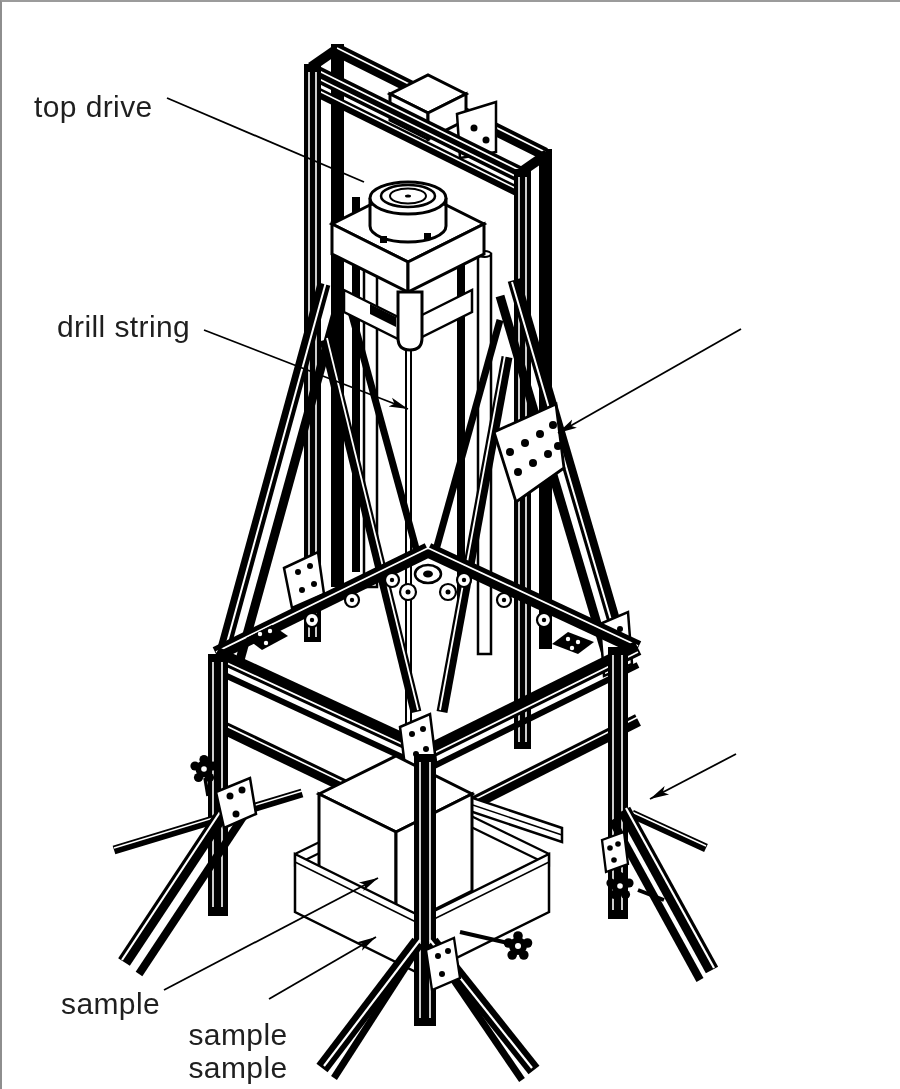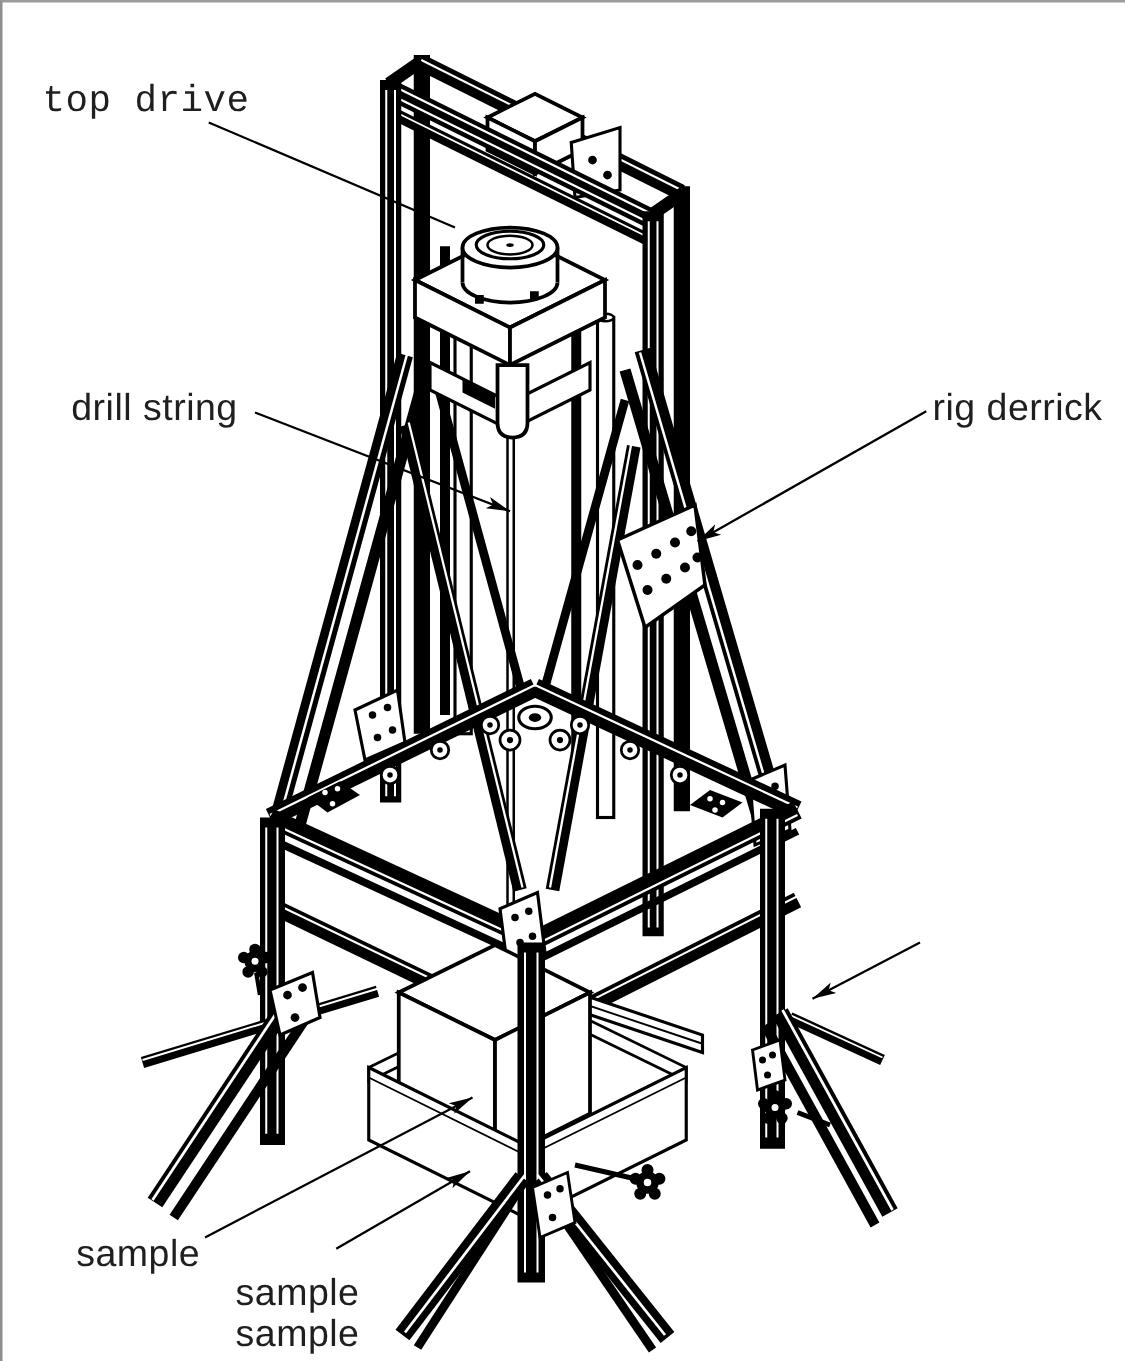--- a/index.html
+++ b/index.html
@@ -317,25 +317,24 @@
   <g stroke="#000" stroke-width="1.8" fill="none">
     <line x1="165" y1="96" x2="362" y2="180"></line>
     <line x1="202" y1="328" x2="406" y2="407" marker-end="url(#arr)"></line>
     <line x1="739" y1="327" x2="556" y2="431" marker-end="url(#arr)"></line>
     <line x1="734" y1="752" x2="648" y2="797" marker-end="url(#arr)"></line>
     <line x1="162" y1="988" x2="376" y2="876" marker-end="url(#arr)"></line>
     <line x1="267" y1="997" x2="374" y2="935" marker-end="url(#arr)"></line>
   </g>
 </svg>
 
-<div class="lbl" style="left:32px;top:64px;font-family:Liberation Mono, monospace;">top drive</div>
+<div class="lbl" style="left:32px;top:88px;">top drive</div>
 
 <div class="lbl" style="left:55px;top:308px;">drill string</div>
 
-<div class="lbl" style="left:744px;top:308px;">rig derrick</div>
 
 
 <div class="lbl" style="left:59px;top:985px;">sample</div>
 
 <div class="lbl center" style="left:180px;top:1016px;width:112px;">
   <div>sample</div>
   <div>sample</div>
 </div>
 
 </div>

